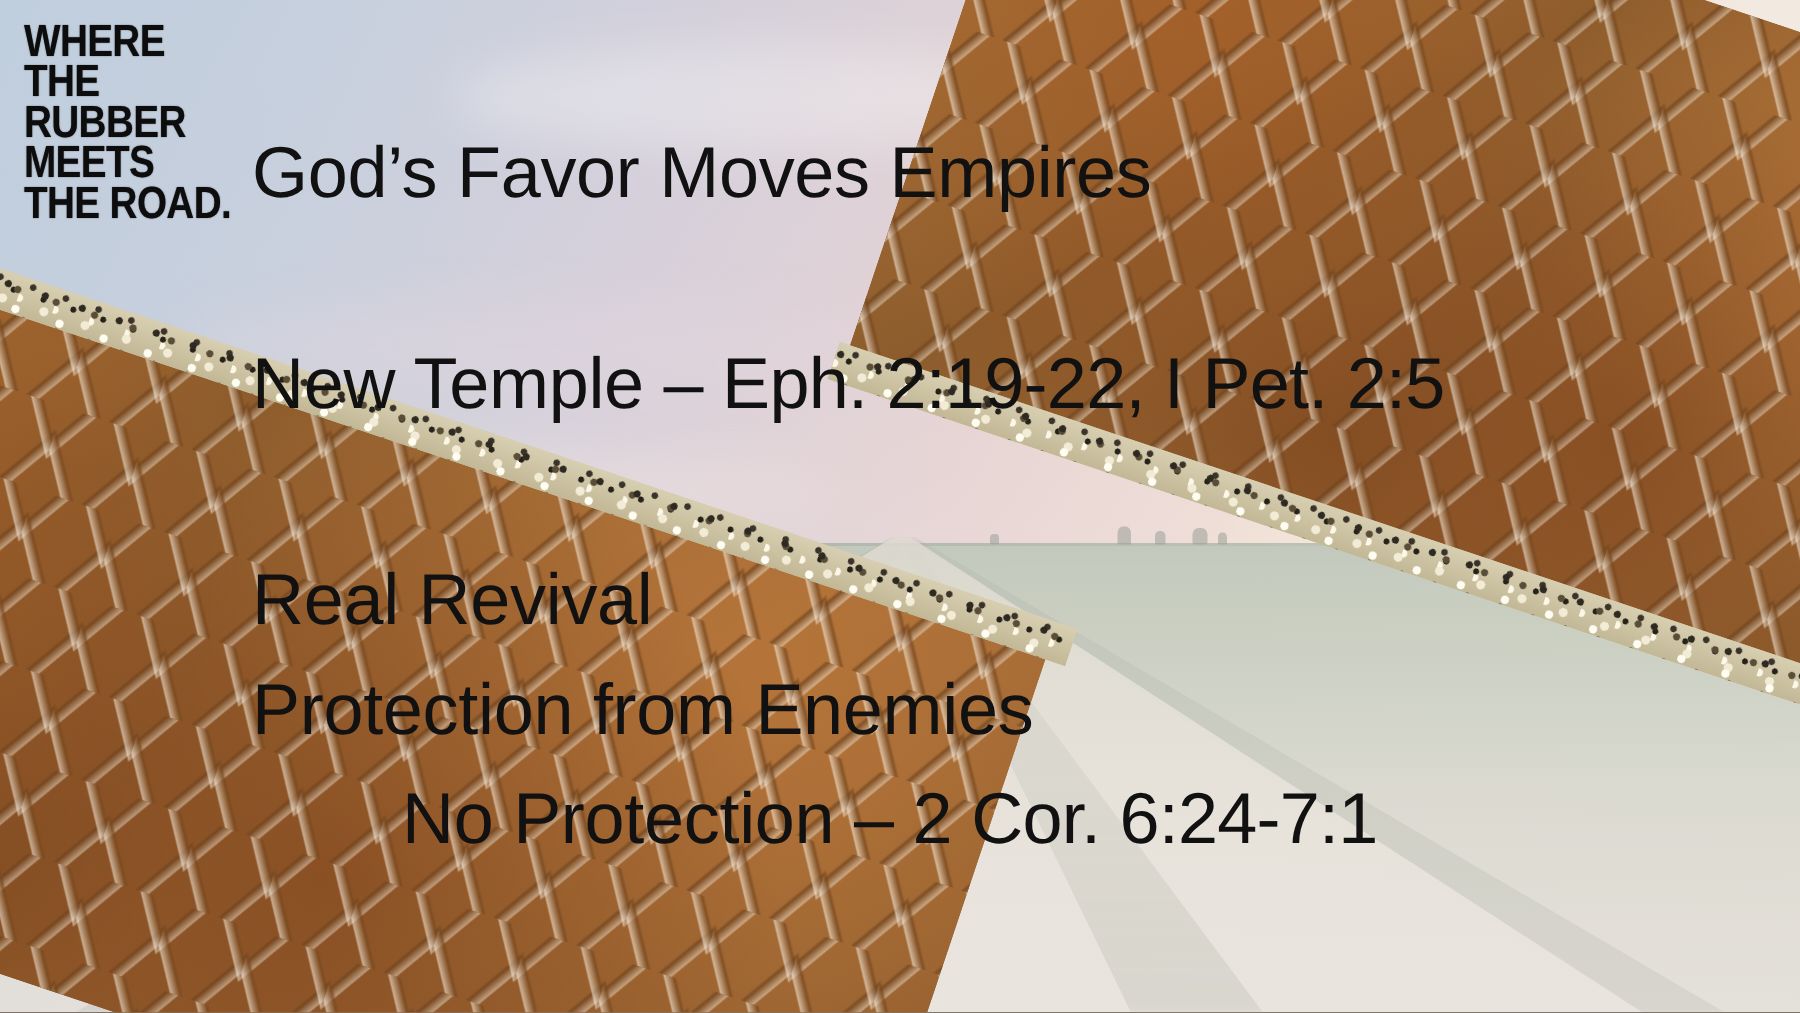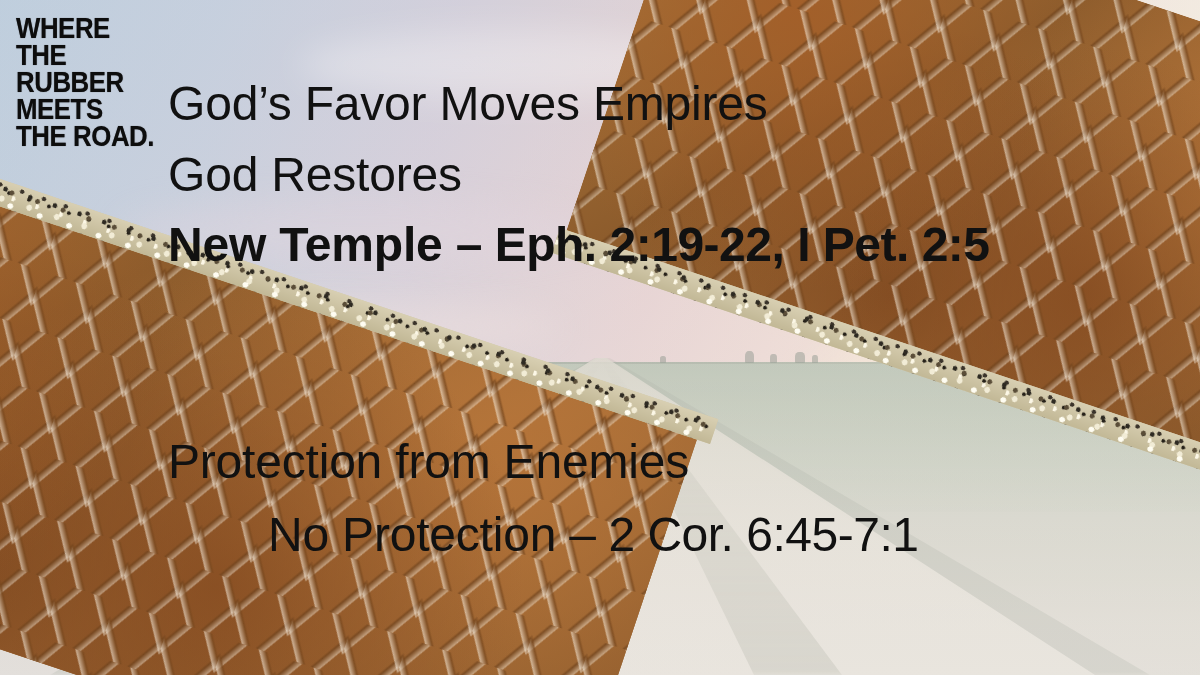--- a/index.html
+++ b/index.html
@@ -242,39 +242,39 @@
     text-transform: uppercase;
     transform: scaleX(0.86);
     transform-origin: left top;
     text-shadow: 0 0 1px rgba(0,0,0,0.6);
   }
   #logo div { white-space: nowrap; }
 
   
   #lines {
     position: absolute;
-    left: 0; top: 4px; width: 1200px; height: 527px;
+    left: 0; top: 16px; width: 1200px; height: 527px;
   }
   .line {
     position: absolute;
     left: 168px;
     color: #111111;
     font-size: 48px;
     font-weight: 400;
     white-space: nowrap;
     letter-spacing: -0.2px;
   }
   .line .ref {
     letter-spacing: -0.5px;
   }
   .line.indented { left: 268px; }
 
   .line.l1 { top: 72px; }
   .line.l2 { top: 143px; }
-  .line.l3 { top: 213px; font-weight: bold; }
+  .line.l3 { top: 213px; }
   .line.l4 { top: 285px; }
   .line.l5 { top: 357px; }
   .line.l6 { top: 430px; }
   .line.l7 { top: 503px; }
 </style>
 </head>
 <body>
 
 <div id="slide">
 
@@ -322,27 +322,27 @@
     <div>THE</div>
     <div>RUBBER</div>
     <div>MEETS</div>
     <div>THE ROAD.</div>
   </div>
 
   <div id="lines">
     <div class="line l1">
       <span>God’s Favor Moves Empires</span><span class="ref"></span>
     </div>
-    <div class="line l2">
-      <span>God Restores</span><span class="ref"></span>
-    </div>
     <div class="line l3">
       <span>New Temple </span><span class="ref">– Eph. 2:19-22, I Pet. 2:5</span>
     </div>
+    <div class="line l5">
+      <span>Real Revival</span><span class="ref"></span>
+    </div>
     <div class="line l6">
       <span>Protection from Enemies</span><span class="ref"></span>
     </div>
     <div class="line l7 indented">
-      <span>No Protection </span><span class="ref">– 2 Cor. 6:45-7:1</span>
+      <span>No Protection </span><span class="ref">– 2 Cor. 6:24-7:1</span>
     </div>
   </div>
 
 </div>
 
 </body></html>

